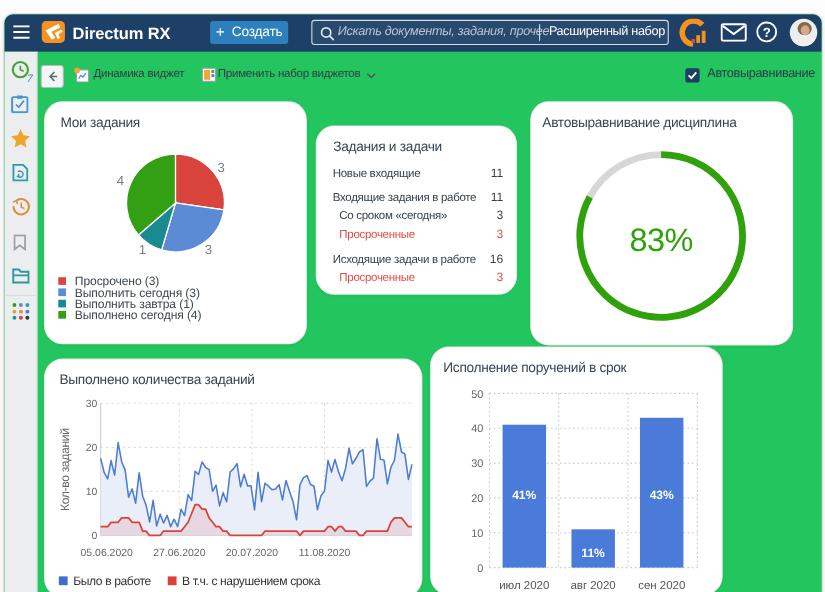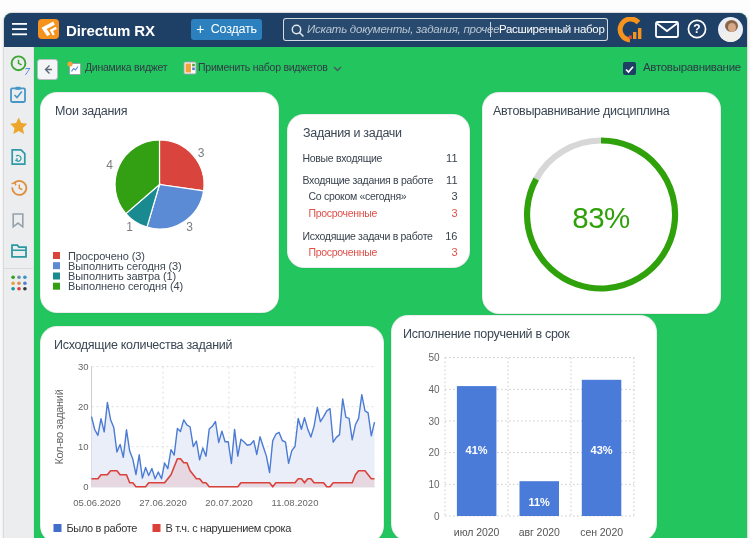--- a/index.html
+++ b/index.html
@@ -179,21 +179,21 @@
 <div class="wgt" style="left:479px;top:80px;width:237px;height:220px;">
   <div class="wtitle" style="left:10px;">Автовыравнивание дисциплина</div>
   <svg class="abs" style="left:0;top:0" width="237" height="220" viewBox="0 0 237 220">
     <path d="M 53.2 85.9 A 74 74 0 0 1 118 47.5" fill="none" stroke="#d7d7d7" stroke-width="6.2"></path>
     <path d="M 118 47.5 A 74 74 0 1 1 53.2 85.9" fill="none" stroke="#2fa10b" stroke-width="6.2"></path>
     <text x="118" y="135" text-anchor="middle" font-size="29.5" letter-spacing="-0.5" fill="#2fa10b" font-family="Liberation Sans">83%</text>
   </svg>
 </div>
 
 <div class="wgt" style="left:37px;top:313.5px;width:341.5px;height:215.5px;">
-  <div class="wtitle" style="left:13px;">Исходящие количества заданий</div>
+  <div class="wtitle" style="left:13px;">Выполнено количества заданий</div>
   <svg class="abs" style="left:0;top:0" width="341.5" height="215.5" viewBox="0 0 341.5 215.5">
     <g stroke="#dcdcdc" stroke-width="1" stroke-dasharray="2 3">
       <line x1="50.5" y1="39.6" x2="333.5" y2="39.6"></line>
       <line x1="50.5" y1="79.7" x2="333.5" y2="79.7"></line>
       <line x1="50.5" y1="119.7" x2="333.5" y2="119.7"></line>
       <line x1="122" y1="39.6" x2="122" y2="159.8"></line>
       <line x1="188" y1="39.6" x2="188" y2="159.8"></line>
       <line x1="254" y1="39.6" x2="254" y2="159.8"></line>
     </g>
     <line x1="50.5" y1="39.6" x2="50.5" y2="159.8" stroke="#ccc" stroke-width="1"></line>

